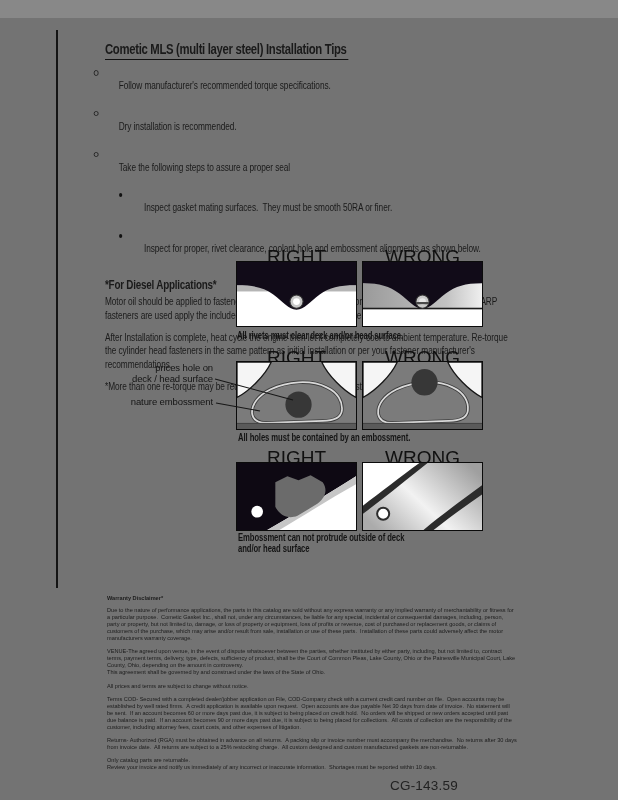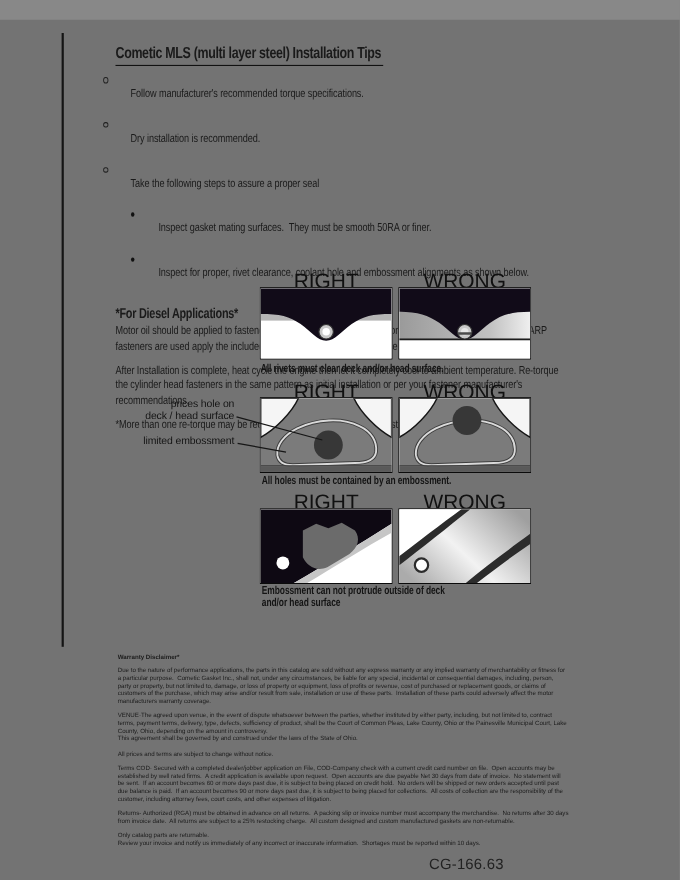--- a/index.html
+++ b/index.html
@@ -130,21 +130,21 @@
       <path d="M53,40.5 H65" stroke="#4a4a4a" stroke-width="2.2"></path>
     </svg>
   </div>
   <div class="dcaption" style="left:237px; top:312px">All rivets must clear deck and/or head surface.</div>
 
   <div class="dlabel" style="left:236px; top:329px">RIGHT</div>
   <div class="dlabel" style="left:362px; top:329px">WRONG</div>
 
   <div class="ann" style="top:345px">prices hole on
 deck / head surface</div>
-  <div class="ann" style="top:379px">limited embossment</div>
+  <div class="ann" style="top:379px">nature embossment</div>
 
   <div class="dimg" style="left:236px; top:343px; height:69px">
     <svg viewBox="0 0 118 66" preserveAspectRatio="none">
       <rect width="118" height="66" fill="#7b7b7b"></rect>
       <path d="M0,0 L34,0 C28,13 13,28 0,35 Z" fill="#f5f5f5" stroke="#161616" stroke-width="1.3"></path>
       <path d="M118,0 L84,0 C90,13 105,28 118,35 Z" fill="#f5f5f5" stroke="#161616" stroke-width="1.3"></path>
       <path d="M15,51 C14,42 21,33 33,27 C50,19 73,17 89,25 C100,30 105,39 104,48 C103,55 96,58 85,58 L29,60 C20,60 16,57 15,51 Z" fill="none" stroke="#3e3e3e" stroke-width="3.4"></path>
       <path d="M15,51 C14,42 21,33 33,27 C50,19 73,17 89,25 C100,30 105,39 104,48 C103,55 96,58 85,58 L29,60 C20,60 16,57 15,51 Z" fill="none" stroke="#d9d9d9" stroke-width="1.7"></path>
       <circle cx="61" cy="42" r="13" fill="#373737"></circle>
       <rect x="0" y="60" width="118" height="1" fill="#404040"></rect>
@@ -206,15 +206,15 @@
     <p>Due to the nature of performance applications, the parts in this catalog are sold without any express warranty or any implied warranty of merchantability or fitness for a particular purpose.  Cometic Gasket Inc., shall not, under any circumstances, be liable for any special, incidental or consequential damages, including, person, party or property, but not limited to, damage, or loss of property or equipment, loss of profits or revenue, cost of purchased or replacement goods, or claims of customers of the purchase, which may arise and/or result from sale, installation or use of these parts.  Installation of these parts could adversely affect the motor manufacturers warranty coverage.</p>
     <p>VENUE-The agreed upon venue, in the event of dispute whatsoever between the parties, whether instituted by either party, including, but not limited to, contract terms, payment terms, delivery, type, defects, sufficiency of product, shall be the Court of Common Pleas, Lake County, Ohio or the Painesville Municipal Court, Lake County, Ohio, depending on the amount in controversy.
 This agreement shall be governed by and construed under the laws of the State of Ohio.</p>
     <p>All prices and terms are subject to change without notice.</p>
     <p>Terms COD- Secured with a completed dealer/jobber application on File, COD-Company check with a current credit card number on file.  Open accounts may be established by well rated firms.  A credit application is available upon request.  Open accounts are due payable Net 30 days from date of invoice.  No statement will be sent.  If an account becomes 60 or more days past due, it is subject to being placed on credit hold.  No orders will be shipped or new orders accepted until past due balance is paid.  If an account becomes 90 or more days past due, it is subject to being placed for collections.  All costs of collection are the responsibility of the customer, including attorney fees, court costs, and other expenses of litigation.</p>
     <p>Returns- Authorized (RGA) must be obtained in advance on all returns.  A packing slip or invoice number must accompany the merchandise.  No returns after 30 days from invoice date.  All returns are subject to a 25% restocking charge.  All custom designed and custom manufactured gaskets are non-returnable.</p>
     <p>Only catalog parts are returnable.
 Review your invoice and notify us immediately of any incorrect or inaccurate information.  Shortages must be reported within 10 days.</p>
   </div>
 
-  <div class="pagenum">CG-166.63</div>
+  <div class="pagenum">CG-143.59</div>
 
 </div>
 
 </body></html>

